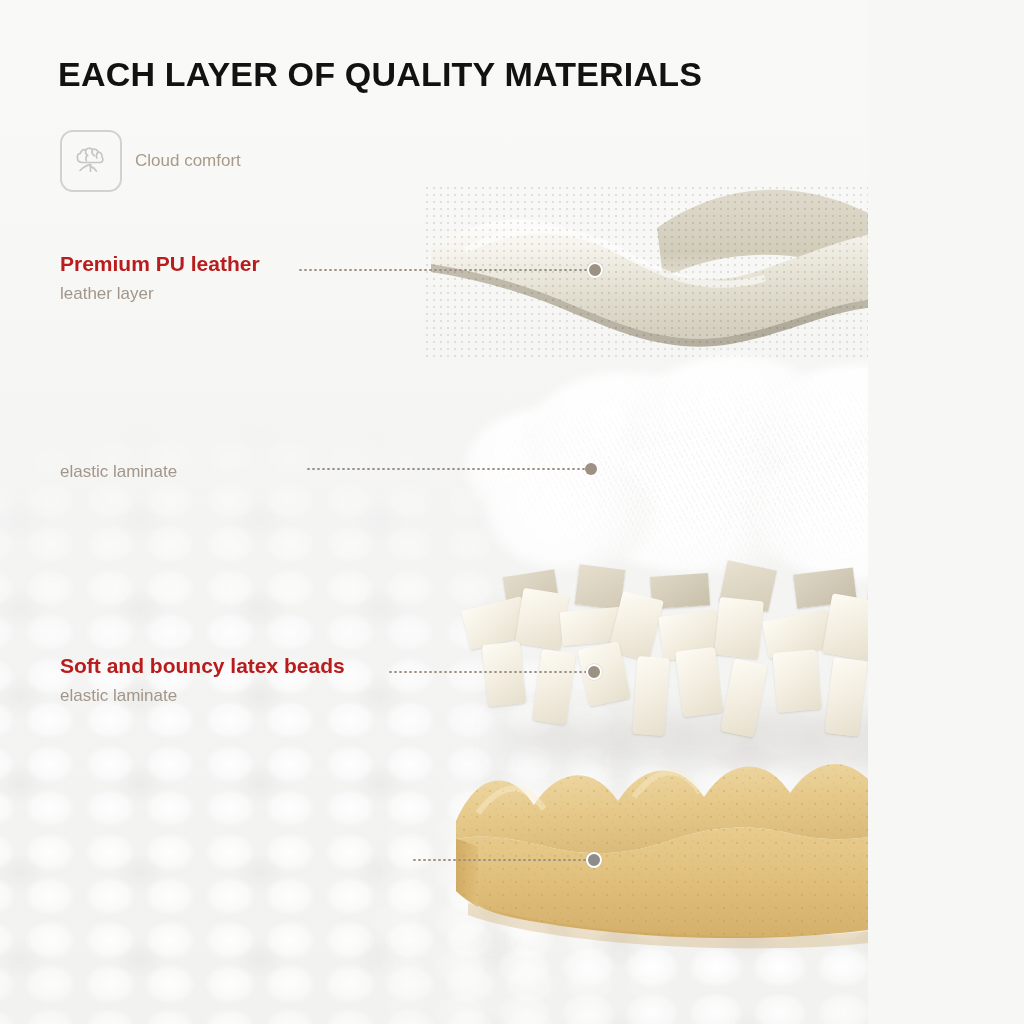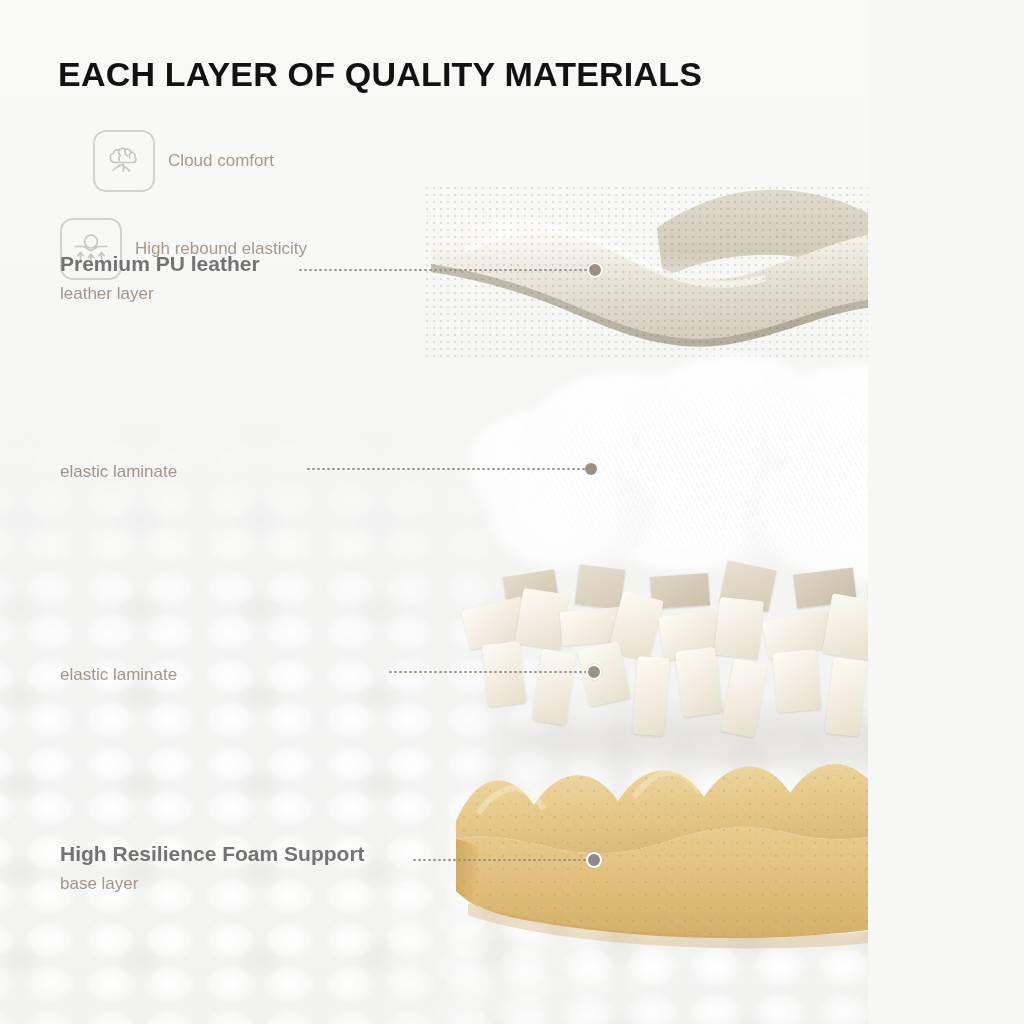--- a/index.html
+++ b/index.html
@@ -38,31 +38,31 @@
   }
   .topwash{position:absolute;left:0;top:0;width:1024px;height:330px;
     background:linear-gradient(180deg,#f9f9f8 0%,#f8f8f7 60%,rgba(248,248,247,0) 100%);}
 
   
   .title{
     position:absolute;left:58px;top:55px;
     font-size:34px;font-weight:700;letter-spacing:.2px;
     color:#121212;white-space:nowrap;
   }
-  .badges{position:absolute;left:60px;top:130px;display:flex;align-items:center;gap:26px;flex-direction:column;}
+  .badges{position:absolute;left:60px;top:130px;display:flex;align-items:center;gap:26px;}
   .badge{display:flex;align-items:center;gap:13px;}
   .badge-icon{
     width:58px;height:58px;border:2px solid #d2d2d0;border-radius:13px;
     display:flex;align-items:center;justify-content:center;background:transparent;
   }
   .badge-label{font-size:17px;color:#a99a88;white-space:nowrap;}
 
   
   .callout{position:absolute;left:60px;}
-  .callout .ttl{font-size:21px;font-weight:700;color:#737373;white-space:nowrap;line-height:1;}
+  .callout .ttl{font-size:21px;font-weight:700;color:#b91c1c;white-space:nowrap;line-height:1;}
   .callout .sub{font-size:17px;color:#a2968a;white-space:nowrap;margin-top:11px;line-height:1;}
 
   
   .leader{position:absolute;height:10px;display:flex;align-items:center;}
   .leader .dots{
     flex:1;height:2px;
     background-image:radial-gradient(circle, #9c9184 0 1px, rgba(0,0,0,0) 1.4px);
     background-size:5px 2px;background-repeat:repeat-x;background-position:0 center;
   }
   .marker{width:13px;height:13px;border-radius:50%;background:#9d9184;flex:0 0 auto;}
@@ -281,61 +281,46 @@
           <path d="M25,7.2 C23.4,8.8 23,11 23.8,13"></path>
           <path d="M14.6,10.4 C13,11.6 12.6,13.8 13.4,15.6"></path>
           <path d="M7,25.5 C10.5,22 13.5,20 17.5,19.6"></path>
           <path d="M17.5,19.6 L17.5,26.2"></path>
           <path d="M17.5,21.4 C20,22.2 22.2,24 23.4,26.2"></path>
         </svg>
       </div>
       <div class="badge-label">Cloud comfort</div>
     </div>
 
-    <div class="badge">
-      <div class="badge-icon">
-        <svg width="36" height="34" viewBox="0 0 36 34" fill="none" stroke="#c6c6c4" stroke-width="1.7" stroke-linecap="round" stroke-linejoin="round">
-          <circle cx="18" cy="9.6" r="6.4"></circle>
-          <path d="M2.5,14.5 L10,14.5 C13.5,14.5 15,18.4 18,18.4 C21,18.4 22.5,14.5 26,14.5 L33.5,14.5"></path>
-          <path d="M7.5,30.5 L7.5,20.5 M7.5,20.5 L4.9,23.6 M7.5,20.5 L10.1,23.6"></path>
-          <path d="M18,31.5 L18,22.4 M18,22.4 L15.4,25.5 M18,22.4 L20.6,25.5"></path>
-          <path d="M28.5,30.5 L28.5,20.5 M28.5,20.5 L25.9,23.6 M28.5,20.5 L31.1,23.6"></path>
-        </svg>
-      </div>
-      <div class="badge-label">High rebound elasticity</div>
-    </div>
   </div>
 
   <div class="callout" style="top:253px;">
     <div class="ttl">Premium PU leather</div>
     <div class="sub">leather layer</div>
   </div>
   <div class="leader" style="left:298px;top:265px;width:305px;">
     <div class="dots"></div>
     <div class="marker ring"></div>
   </div>
 
   <div class="callout" style="top:452px;">
     <div class="sub">elastic laminate</div>
   </div>
   <div class="leader" style="left:306px;top:464px;width:291px;">
     <div class="dots"></div>
     <div class="marker plain"></div>
   </div>
 
   <div class="callout" style="top:655px;">
+    <div class="ttl">Soft and bouncy latex beads</div>
     <div class="sub">elastic laminate</div>
   </div>
   <div class="leader" style="left:388px;top:667px;width:214px;">
     <div class="dots"></div>
     <div class="marker ring"></div>
   </div>
 
-  <div class="callout" style="top:843px;">
-    <div class="ttl">High Resilience Foam Support</div>
-    <div class="sub">base layer</div>
-  </div>
   <div class="leader" style="left:412px;top:855px;width:190px;">
     <div class="dots"></div>
     <div class="marker ring gray"></div>
   </div>
 
 </div>
 
 </body></html>

